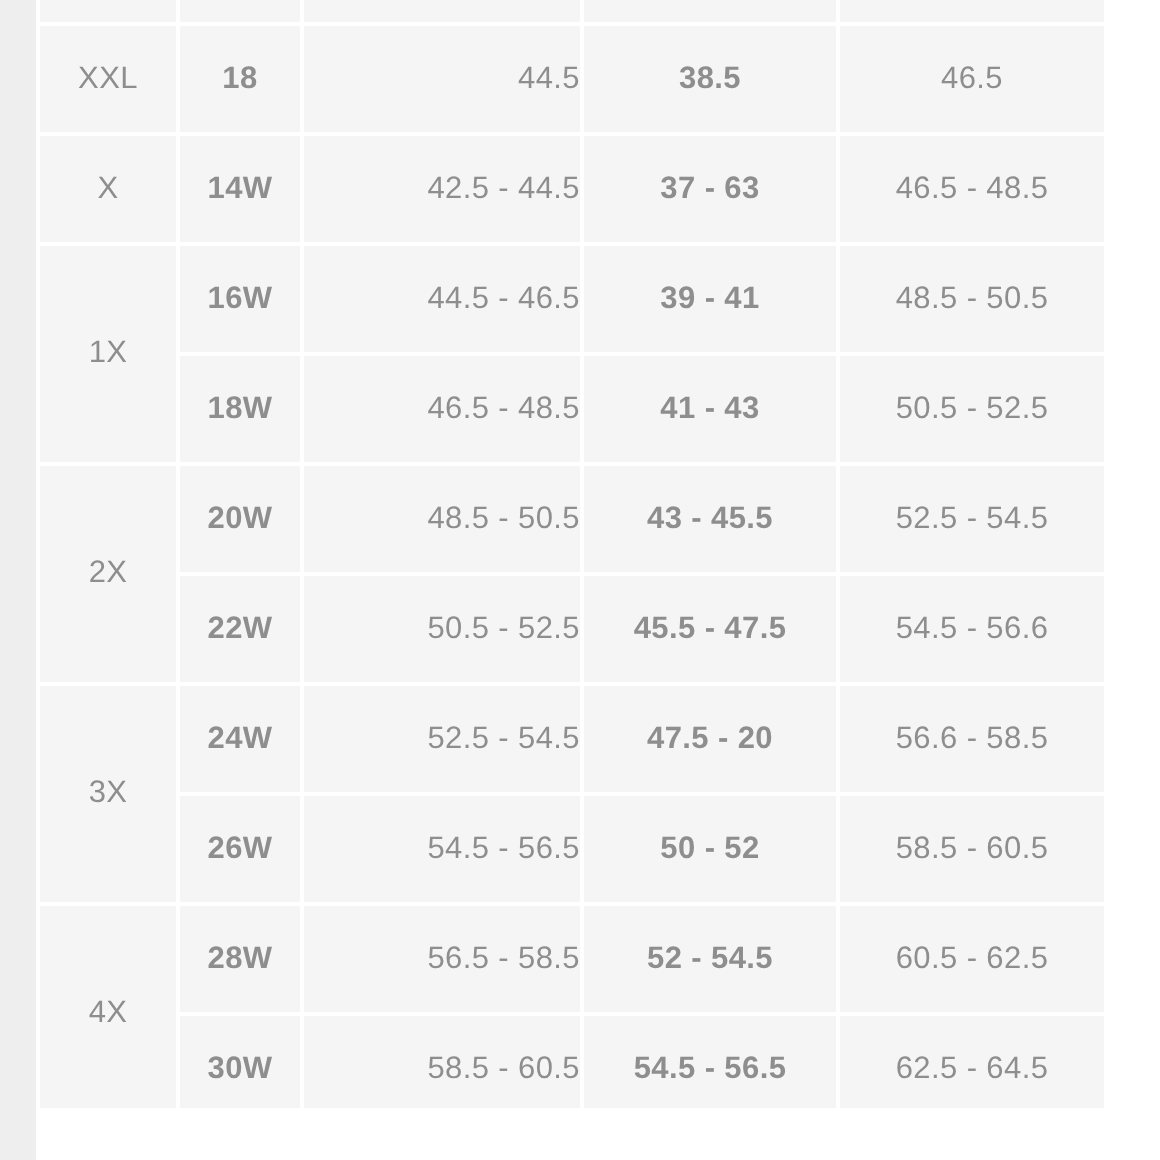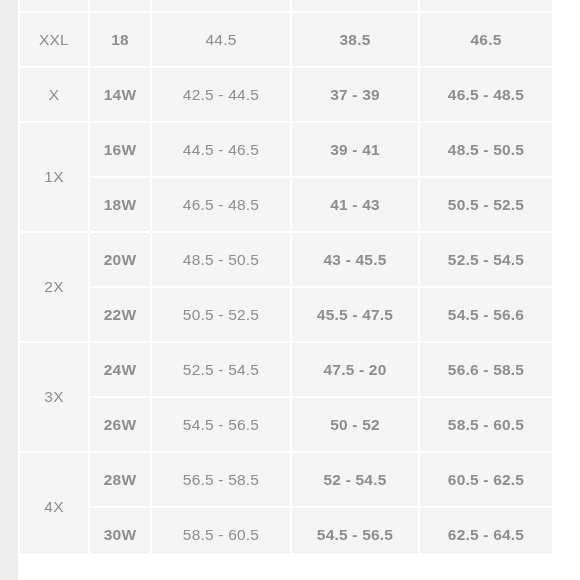--- a/index.html
+++ b/index.html
@@ -54,23 +54,23 @@
     text-align: center;
     vertical-align: middle;
     height: 53px;
     padding: 0;
     font-weight: 400;
     letter-spacing: 0.2px;
     border: 0;
   }
   td.c-size  { width: 68px; }
   td.c-num   { width: 60px; font-weight: bold; }
-  td.c-bust  { width: 138px; }
+  td.c-bust  { width: 138px; text-align: right; }
   td.c-waist { width: 126px; font-weight: bold; }
-  td.c-hip   { width: 132px; font-weight: bold; }
+  td.c-hip   { width: 132px; }
 
   td.span2 { vertical-align: middle; }
 
   
   .below-table {
     position: absolute;
     left: 18px;
     right: 28px;
     top: 554px;
     bottom: 0;
@@ -99,21 +99,21 @@
             <td class="c-size">XXL</td>
             <td class="c-num">18</td>
             <td class="c-bust">44.5</td>
             <td class="c-waist">38.5</td>
             <td class="c-hip">46.5</td>
           </tr>
           <tr>
             <td class="c-size">X</td>
             <td class="c-num">14W</td>
             <td class="c-bust">42.5 - 44.5</td>
-            <td class="c-waist">37 - 39</td>
+            <td class="c-waist">37 - 63</td>
             <td class="c-hip">46.5 - 48.5</td>
           </tr>
           <tr>
             <td class="c-size span2" rowspan="2">1X</td>
             <td class="c-num">16W</td>
             <td class="c-bust">44.5 - 46.5</td>
             <td class="c-waist">39 - 41</td>
             <td class="c-hip">48.5 - 50.5</td>
           </tr>
           <tr>

